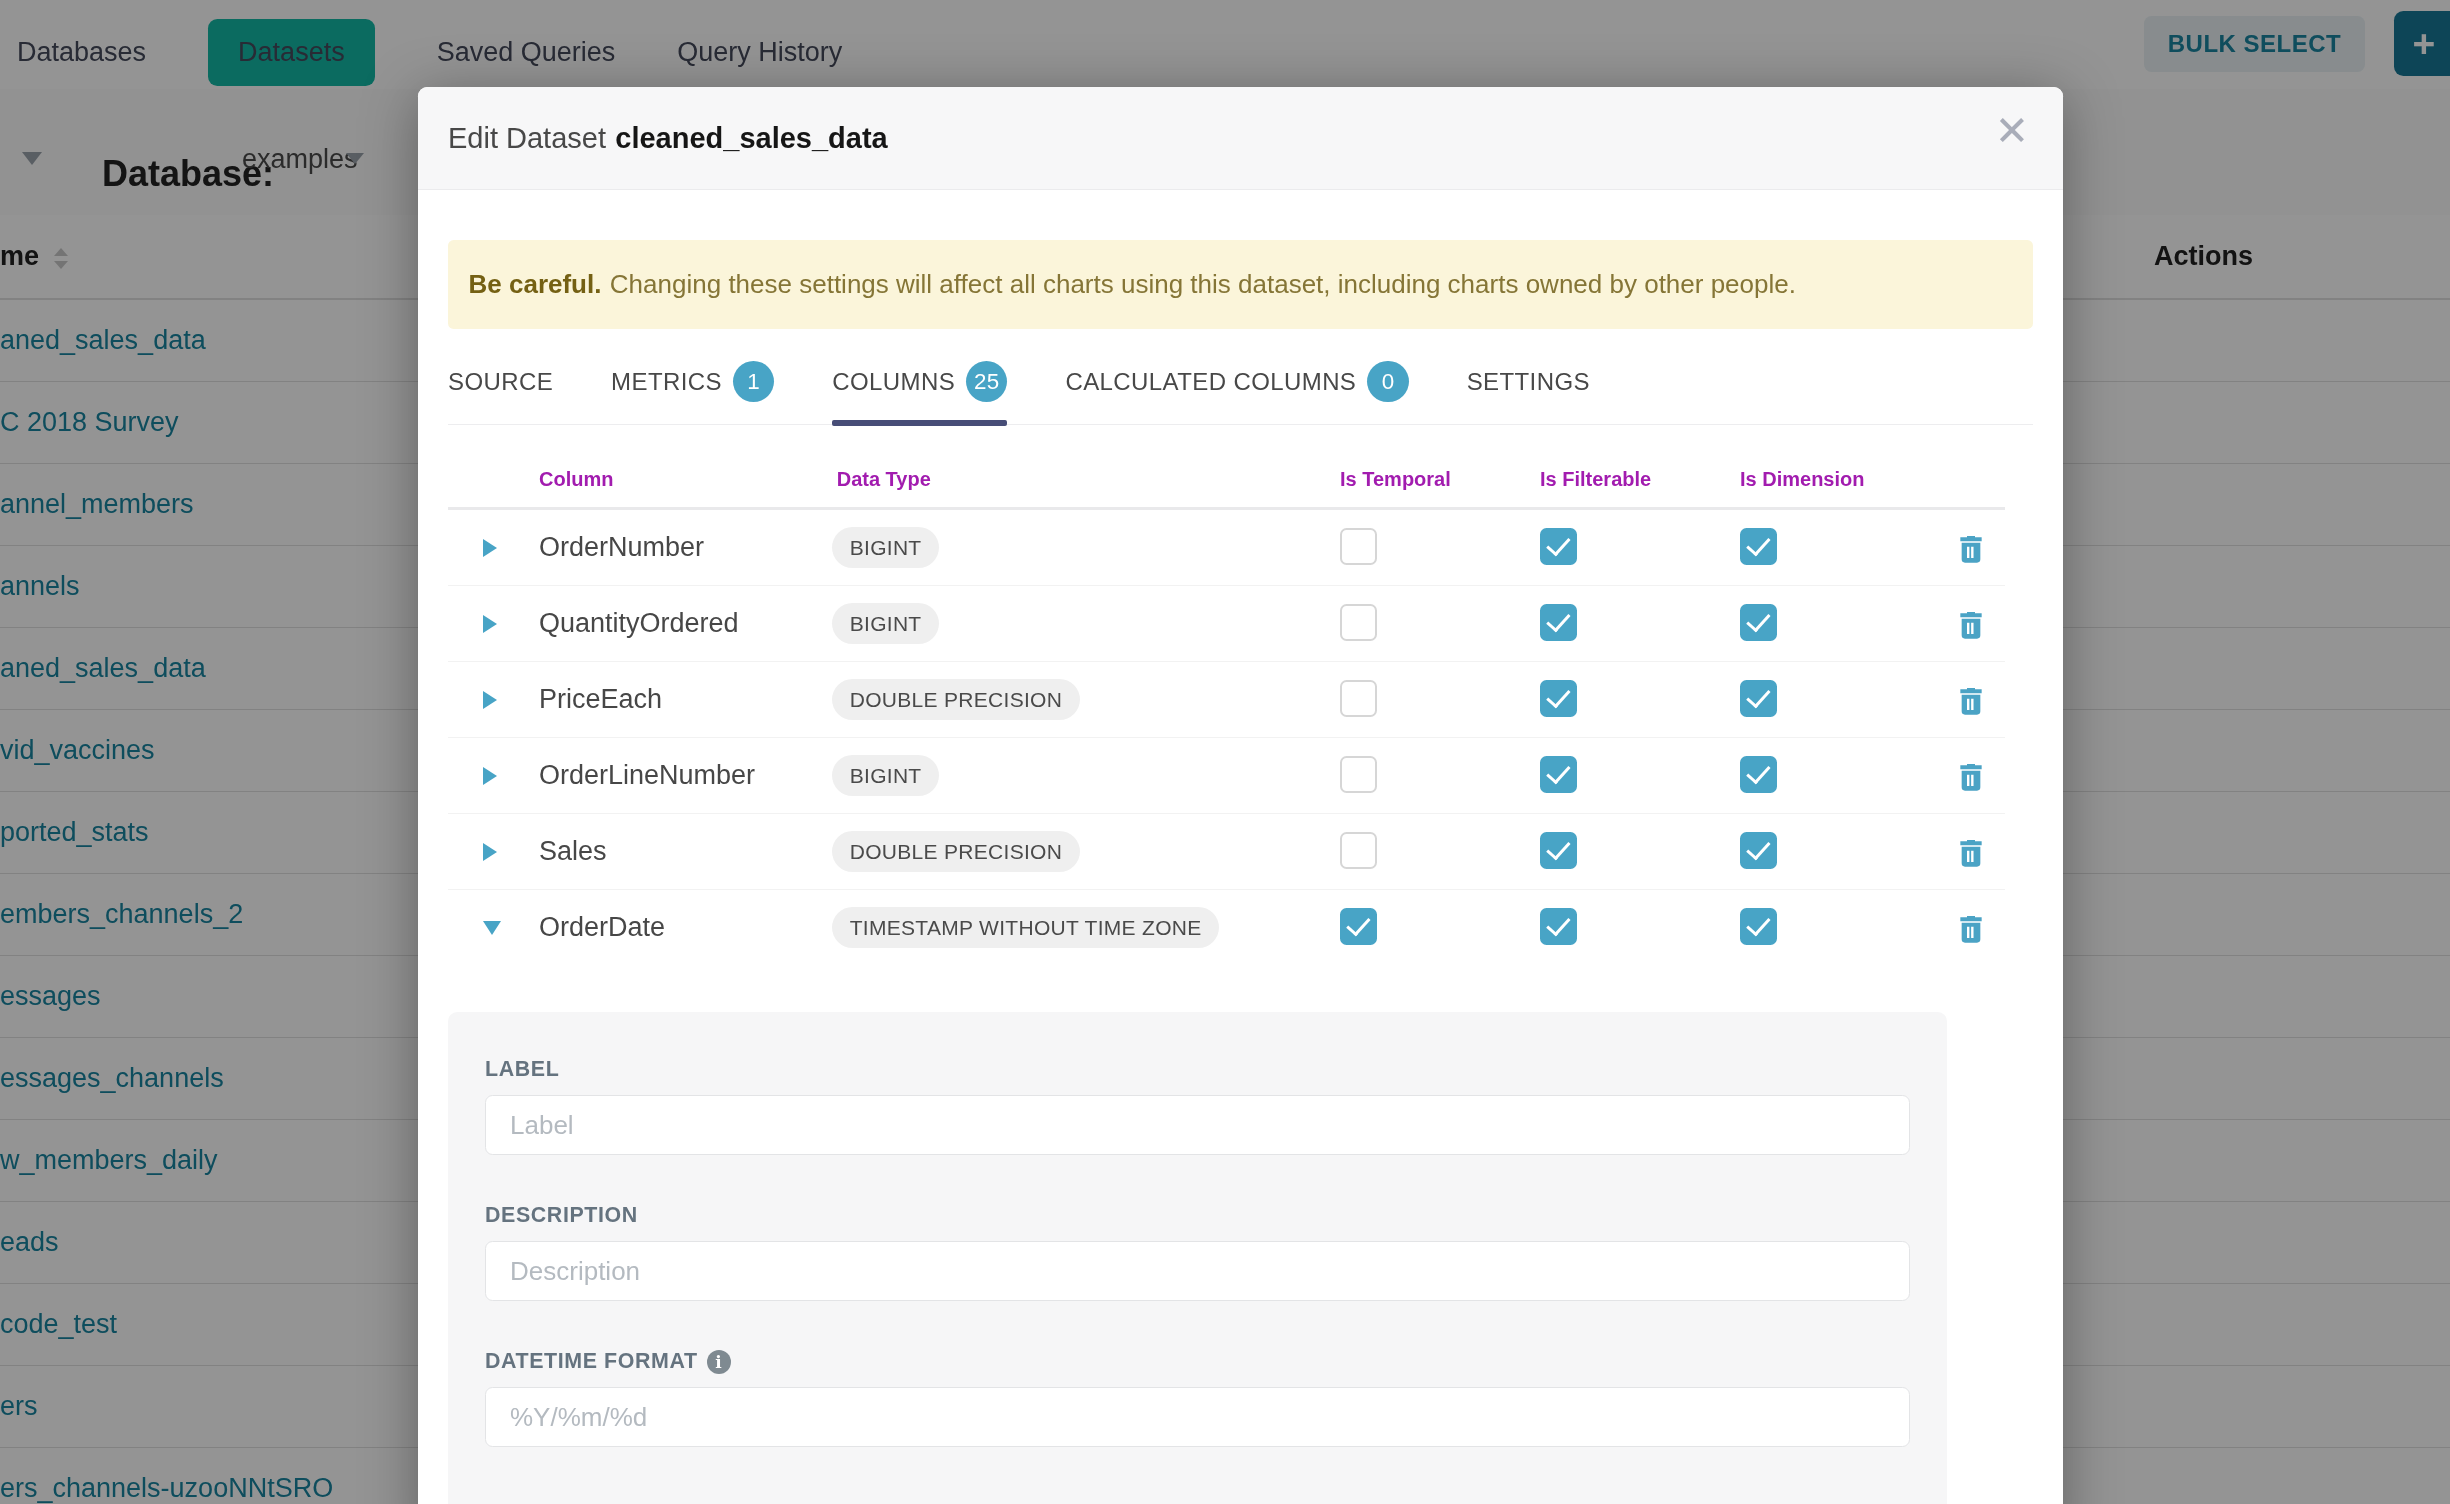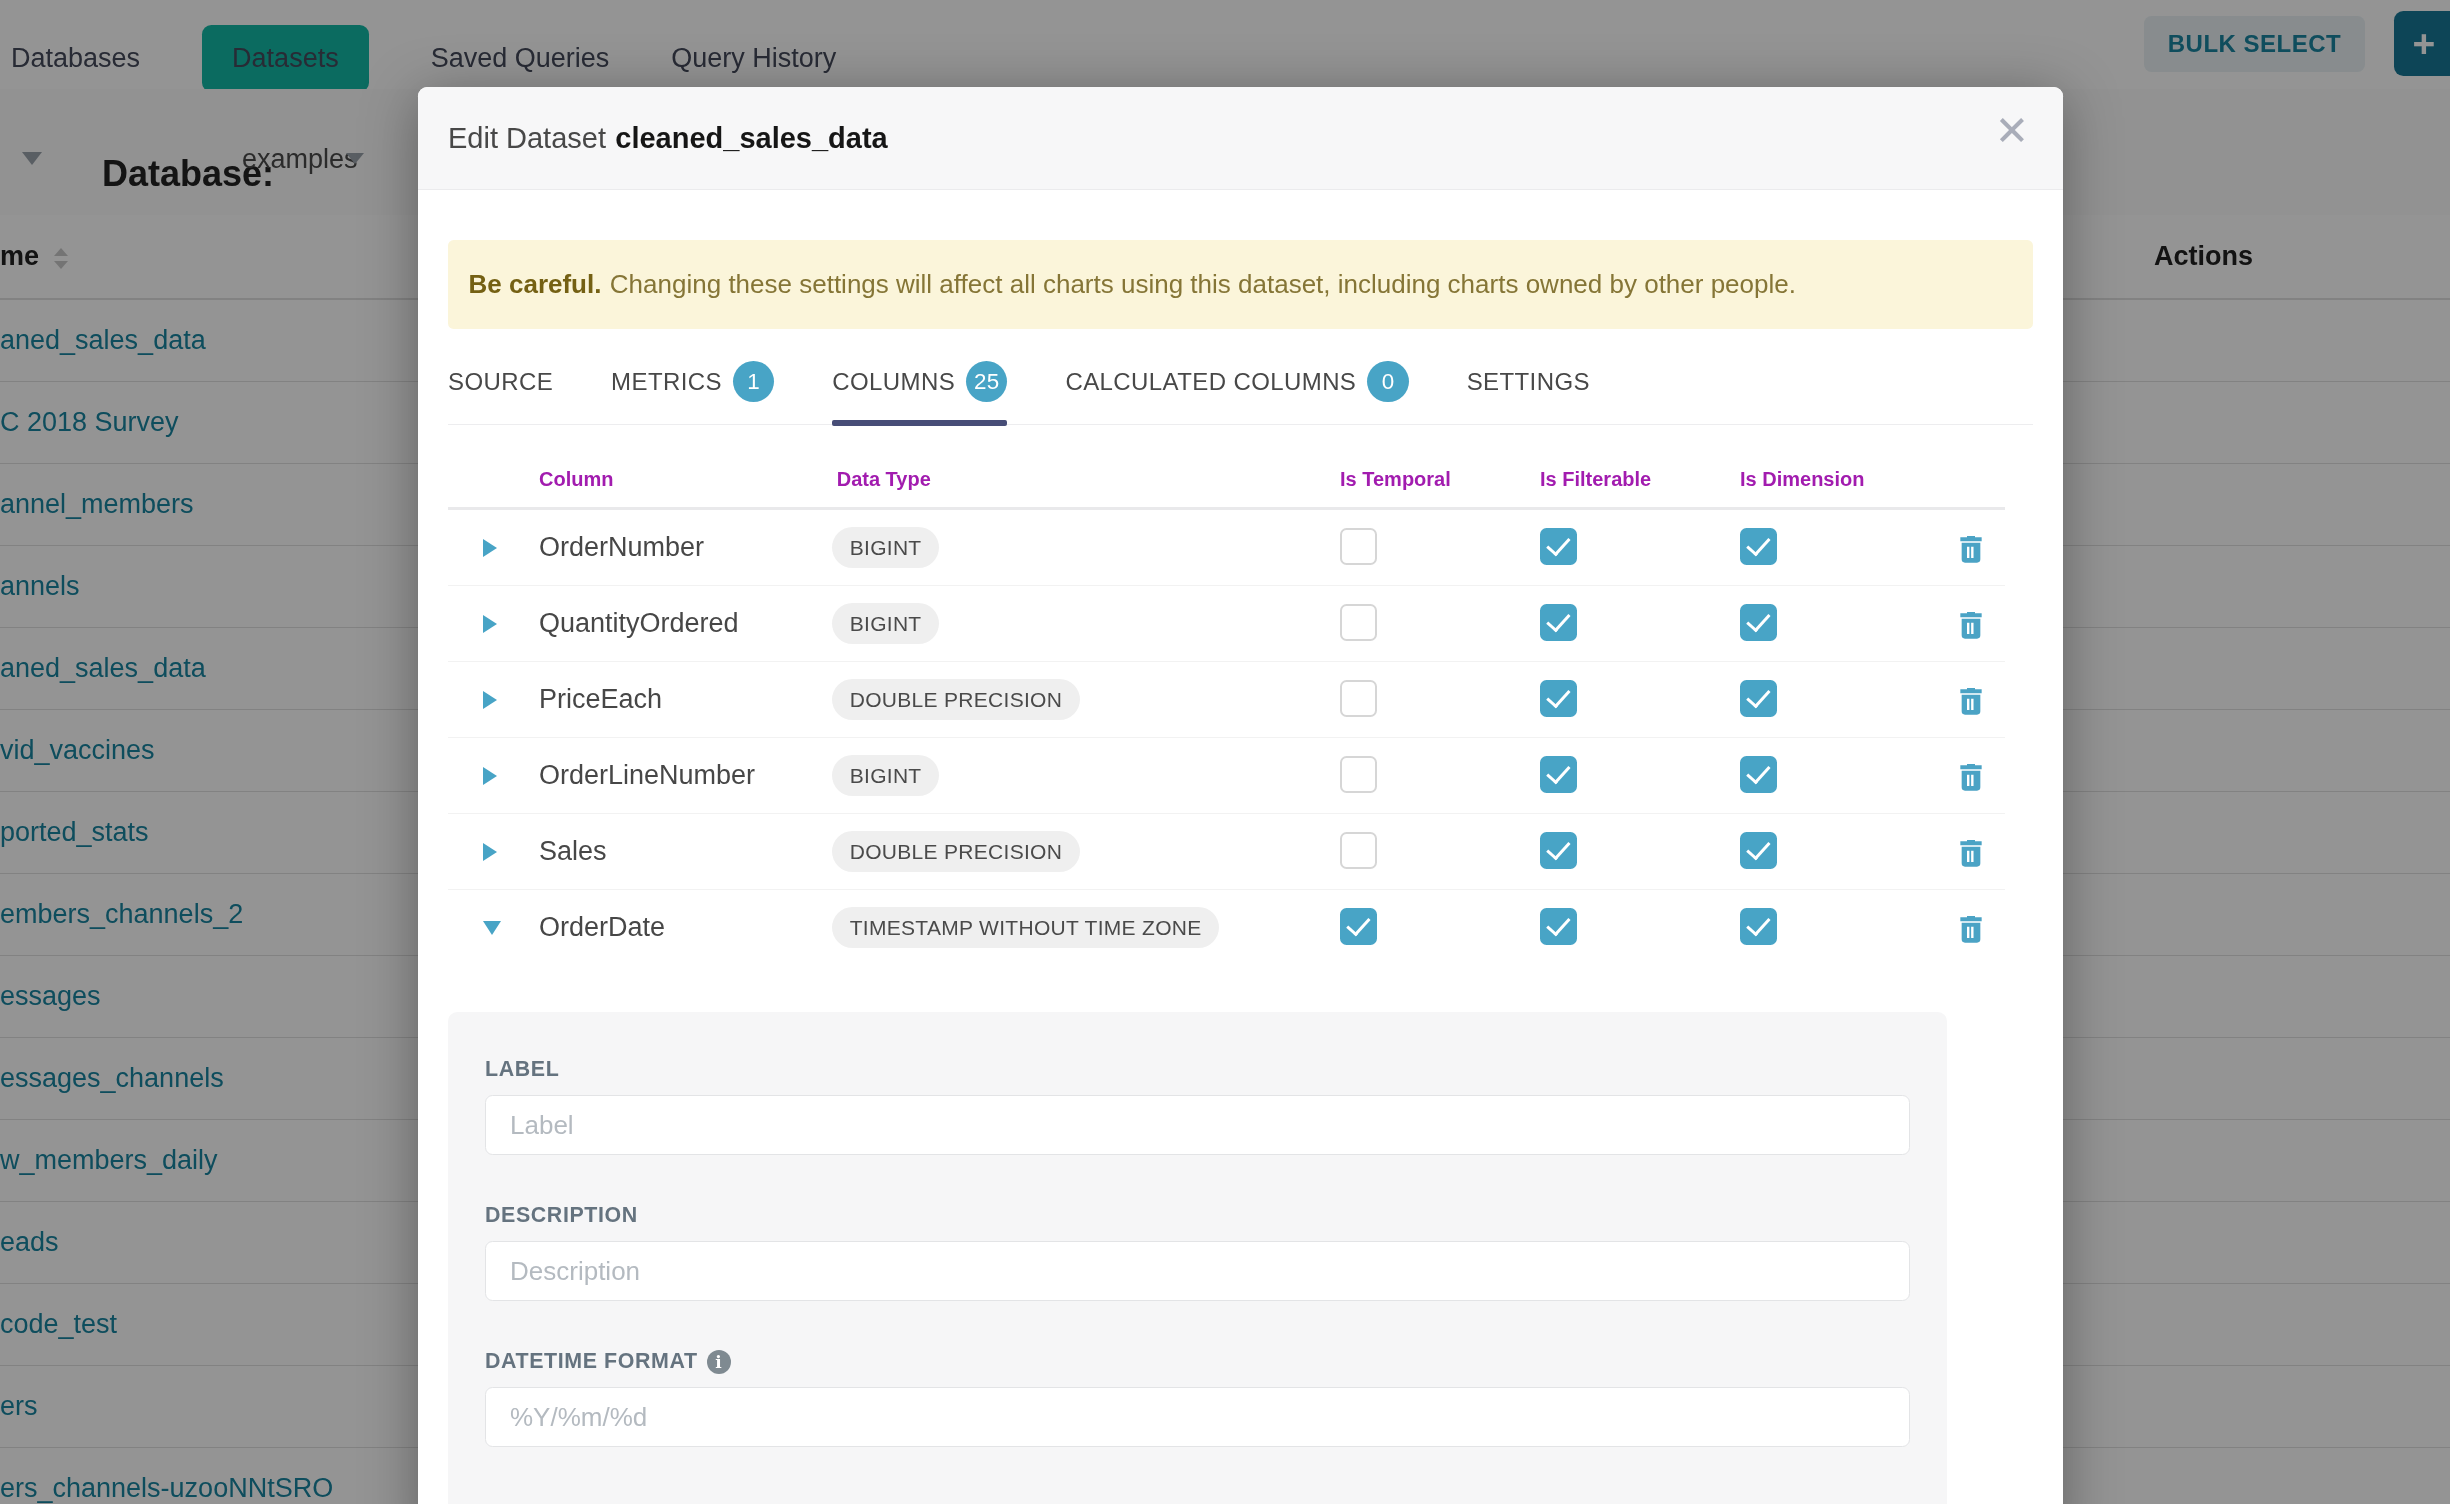--- a/index.html
+++ b/index.html
@@ -6,21 +6,21 @@
     --accent:#48A4C6;
     --underline:#474D77;
     --link:#1985A0;
   }
   html,body{margin:0;padding:0;background:#444;}
   .page{
     position:relative;width:2450px;height:1505px;overflow:hidden;background:#fff;
     font-family:"Liberation Sans",sans-serif;color:#333;
   }
   
-  .bg-nav{position:absolute;left:0;top:14px;width:100%;height:89px;background:#fff;display:flex;align-items:center;padding-left:11px;gap:62px;box-sizing:border-box;}
+  .bg-nav{position:absolute;left:0;top:8px;width:100%;height:89px;background:#fff;display:flex;align-items:center;padding-left:17px;gap:62px;box-sizing:border-box;}
   .nav-item{font-size:27px;color:#454a5c;display:flex;align-items:center;height:67px;cursor:default;white-space:nowrap;}
   .nav-item.active{background:#14b8a6;border-radius:9.3px;padding:0 30px;}
   .bulk-btn{position:absolute;left:2144px;top:16px;width:221px;height:56px;background:#EAF2F5;border-radius:7.5px;
     display:flex;align-items:center;justify-content:center;font-size:24px;font-weight:700;letter-spacing:0.5px;color:#1A85A0;}
   .add-btn{position:absolute;left:2394px;top:11.2px;width:103px;height:65px;background:#177897;border-radius:9.3px;
     display:flex;align-items:center;justify-content:center;color:#fff;font-size:39px;font-weight:700;padding-right:43px;box-sizing:border-box;}
   .bg-filterbar{position:absolute;left:0;top:89px;width:100%;height:126px;background:#fbfbfb;}
   .filter-caret{position:absolute;left:22.4px;top:152px;width:0;height:0;border-left:10.3px solid transparent;border-right:10.3px solid transparent;border-top:13px solid #9aa2ab;}
   .db-label{position:absolute;left:102px;top:153px;font-size:36px;font-weight:700;color:#232323;}
   .db-value{position:absolute;left:242px;top:144px;font-size:27px;color:#4a4a4a;}

